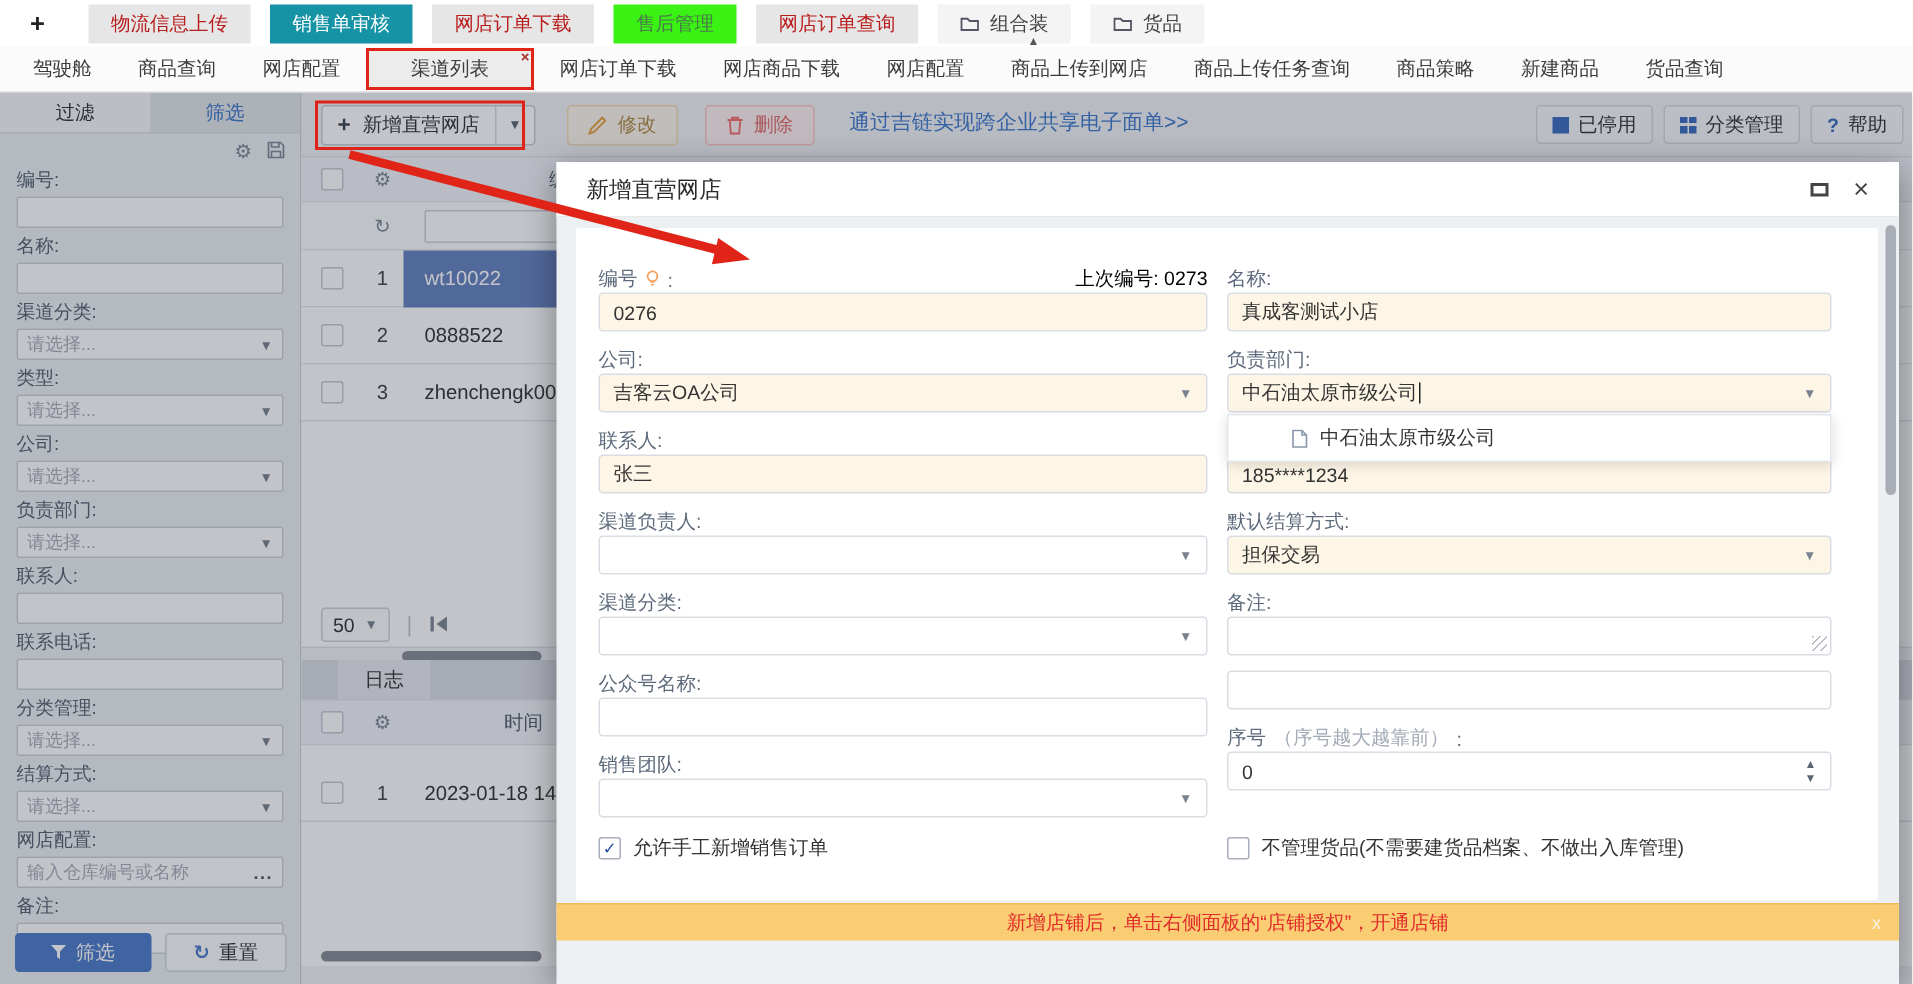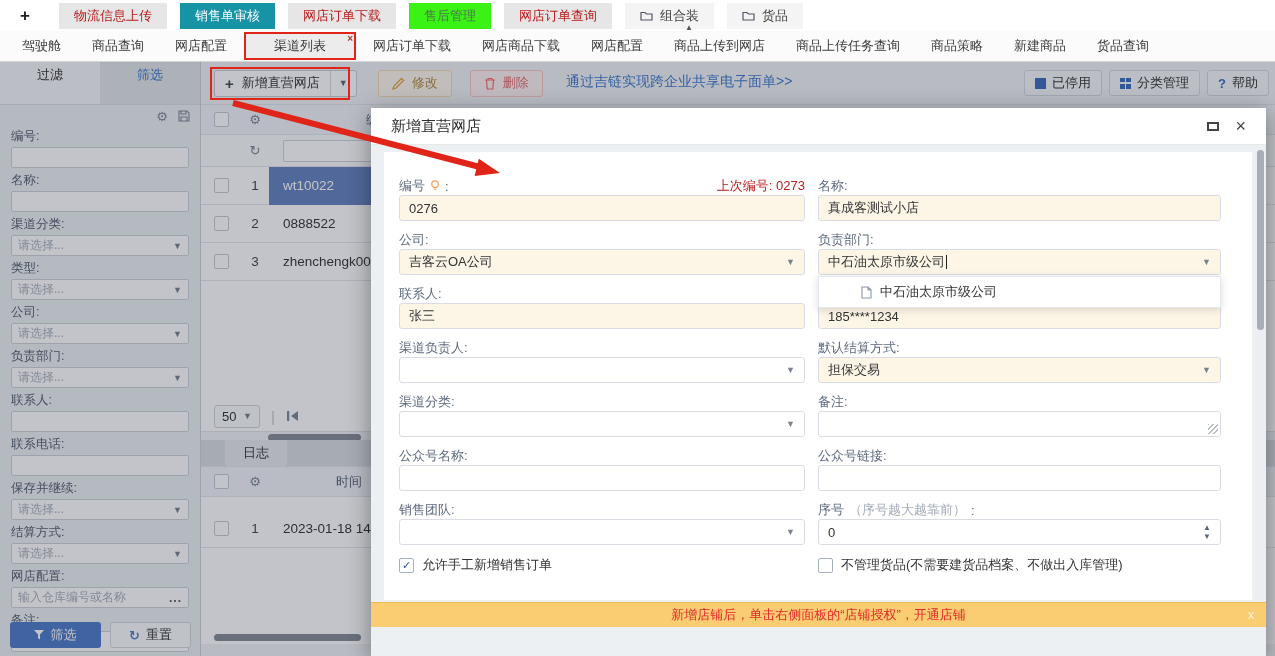--- a/index.html
+++ b/index.html
@@ -19,21 +19,21 @@
   .row2 { height: 31px; border-bottom: 1px solid #d5d5d5; background: #fbfbfb; display: flex; align-items: center; padding-left: 8px; }
   .s-tab { padding: 5px 14px; color: #3c3c3c; margin-right: 3px; position: relative; white-space: nowrap; }
   .s-active { background: #ececec; border: 2px solid #e02417; padding: 3px 28px; }
   .s-close { position: absolute; top: 0; right: 1px; font-size: 10px; line-height: 9px; color: #a8382e; font-weight: bold; }
 
   
   .content { position: absolute; top: 62px; left: 0; right: 0; bottom: 0; }
 
   
   .sidebar { position: absolute; left: 0; top: 0; bottom: 0; width: 201px; background: #eef1f5; border-right: 1px solid #ccd1d7; overflow: hidden; }
-  .side-tabs { display: flex; height: 43px; border-bottom: 1px solid #d9dde2; }
+  .side-tabs { display: flex; height: 27px; border-bottom: 1px solid #d9dde2; }
   .side-tab { flex: 1; text-align: center; line-height: 26px; }
   .st-filter { background: #f6f7f9; color: #333; }
   .st-sift { background: #e2e6ea; color: #3a76c8; }
   .side-icons { height: 19px; display: flex; justify-content: flex-end; align-items: center; gap: 10px; padding: 3px 10px 0 0; color: #7e8894; }
   .gear-glyph { font-size: 13px; line-height: 13px; }
   .sfield { padding: 0 11px; }
   .sf-label { font-size: 12.5px; color: #55606e; margin: 4px 0 2px; }
   .sf-in { width: 100%; height: 21px; background: #fff; border: 1px solid #ccd1d8; border-radius: 2px; padding: 0 6px; font-size: 12px; color: #333; font-family: inherit; outline: none; }
   .sf-in::placeholder { color: #a9afb9; }
   .sf-box { height: 21px; background: #fff; border: 1px solid #ccd1d8; border-radius: 2px; display: flex; align-items: center; padding: 0 6px; font-size: 12px; }
@@ -98,21 +98,21 @@
   .ic-min { width: 12px; height: 9px; border: 2px solid #444; }
   .ic-close { font-size: 18px; color: #444; line-height: 18px; }
   .m-body { position: absolute; top: 37px; left: 0; right: 0; bottom: 0; }
   .m-panel { position: absolute; left: 13px; top: 7px; width: 868px; height: 448px; background: #fff; border-radius: 2px; }
   .mcol { position: absolute; top: 0; padding-top: 25px; }
   .col-l { left: 15px; width: 406px; }
   .col-r { left: 434px; width: 403px; }
   .m-fld { margin-bottom: 10px; }
   .f-label { height: 18px; display: flex; align-items: center; gap: 5px; font-size: 13px; color: #5d6a7c; }
   .f-hint { color: #a3abb7; }
-  .f-last { margin-left: auto; color: #b91c1c; }
+  .f-last { margin-left: auto; color: #000000; }
   .f-box { height: 26px; border: 1px solid #d9dde3; border-radius: 3px; background: #fff; display: flex; align-items: center; padding: 0 9px; font-size: 13px; color: #333; position: relative; }
   .f-cream { background: #fdf6e7; }
   .f-box input { border: none; background: transparent; flex: 1; font: inherit; color: #333; outline: none; padding: 0; }
   .f-box .car { margin-left: auto; }
   .caret-i { display: inline-block; width: 1px; height: 14px; background: #222; margin-left: 1px; }
   .spin { margin-left: auto; display: flex; flex-direction: column; gap: 2px; font-size: 8px; line-height: 7px; color: #5c6673; }
   .rsz { position: absolute; right: 2px; bottom: 2px; width: 10px; height: 10px; background: repeating-linear-gradient(135deg, #b9bec6 0 1px, transparent 1px 3.5px); }
   .dd-panel { position: absolute; left: 434px; top: 124px; width: 403px; height: 32px; background: #fff; border: 1px solid #e3e7ee; box-shadow: 0 2px 8px rgba(0,0,0,.14); z-index: 6; display: flex; align-items: center; gap: 8px; padding-left: 42px; font-size: 13px; color: #333; }
   .m-chk { position: absolute; top: 404px; display: flex; align-items: center; gap: 8px; font-size: 13px; color: #333; }
   .chkbox { width: 15px; height: 15px; border: 1px solid #a8b0bc; border-radius: 2px; background: #fff; display: flex; align-items: center; justify-content: center; font-size: 11px; font-weight: bold; color: #2b4ea2; }
@@ -214,21 +214,21 @@
       <div class="sfield">
           <div class="sf-label">负责部门:</div>
         <div class="sf-box">
             <span class="ph">请选择...</span>
             <span class="car">▼</span>
           </div>
         </div>
       <div class="sfield"><div class="sf-label">联系人:</div><input class="sf-in" style=""></div>
       <div class="sfield"><div class="sf-label">联系电话:</div><input class="sf-in" style=""></div>
       <div class="sfield">
-          <div class="sf-label">保存并继续:</div>
+          <div class="sf-label">分类管理:</div>
         <div class="sf-box">
             <span class="ph">请选择...</span>
             <span class="car">▼</span>
           </div>
         </div>
       <div class="sfield">
           <div class="sf-label">结算方式:</div>
         <div class="sf-box">
             <span class="ph">请选择...</span>
             <span class="car">▼</span>
@@ -465,21 +465,20 @@
               <span class="car">▼</span>
             </div>
           </div>
           <div class="m-fld">
             <div class="f-label">备注:</div>
             <div class="f-box">
                 <span class="rsz"></span>
               </div>
           </div>
           <div class="m-fld">
-            <div class="f-label">公众号链接:</div>
             <div class="f-box">
                 <input style="">
               </div>
           </div>
           <div class="m-fld">
             <div class="f-label">
               <span>序号</span>
               <span class="f-hint">（序号越大越靠前）</span>
               <span>:</span>
             </div>

